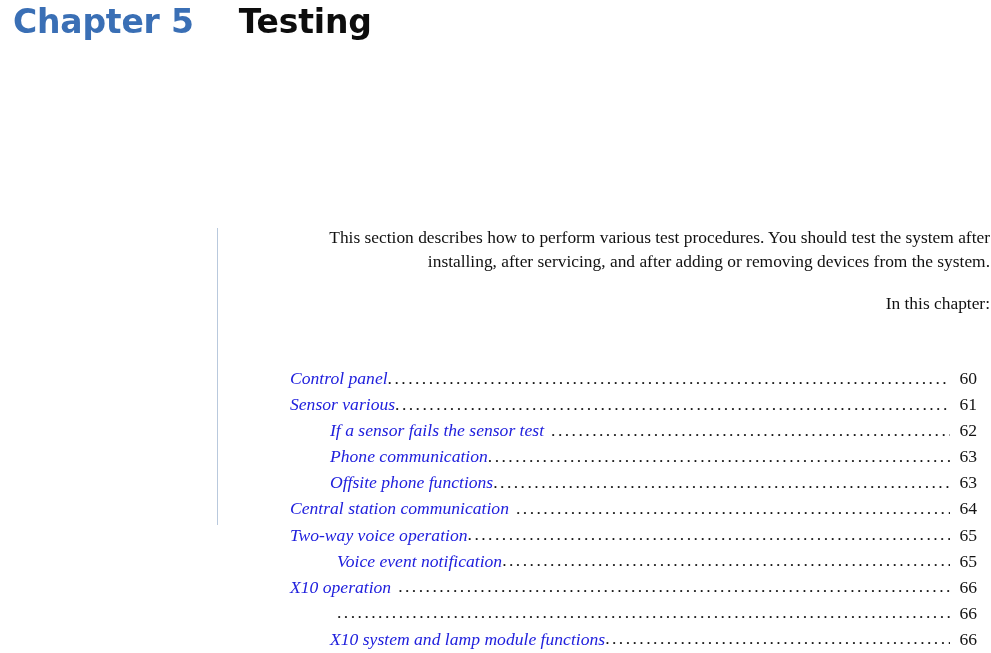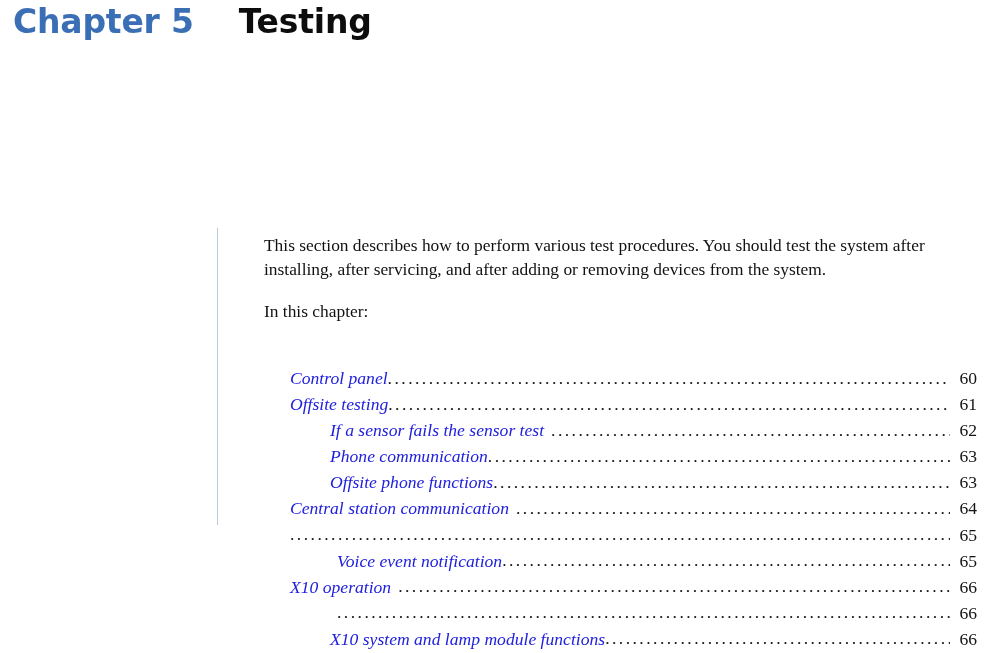--- a/index.html
+++ b/index.html
@@ -53,25 +53,25 @@
   }
 
   
   .body-block {
     position: absolute;
     left: 256px;
     top: 226px;
     width: 734px;
   }
   .body-para {
-    margin: 8px;
+    margin: 0;
     font-size: 17.4px;
     line-height: 23.5px;
     color: #111111;
-    text-align: left;
+    text-align: right;
   }
   .body-para.second {
     margin-top: 19px;
   }
 
   
   .toc {
     position: absolute;
     left: 290px;
     top: 357px;
@@ -144,21 +144,21 @@
 </div>
 
 <div class="toc" id="toc-list">
     <div class="toc-entry level-1">
       <span class="toc-text">Control panel</span>
       <span class="toc-gap"></span>
       <span class="toc-leader"></span>
       <span class="toc-page">60</span>
     </div>
     <div class="toc-entry level-1">
-      <span class="toc-text">Offsite testing</span>
+      <span class="toc-text">Sensor various</span>
       <span class="toc-gap"></span>
       <span class="toc-leader"></span>
       <span class="toc-page">61</span>
     </div>
     <div class="toc-entry level-2 spaced-leader">
       <span class="toc-text">If a sensor fails the sensor test</span>
       <span class="toc-gap"></span>
       <span class="toc-leader"></span>
       <span class="toc-page">62</span>
     </div>
@@ -174,20 +174,21 @@
       <span class="toc-leader"></span>
       <span class="toc-page">63</span>
     </div>
     <div class="toc-entry level-1 spaced-leader">
       <span class="toc-text">Central station communication</span>
       <span class="toc-gap"></span>
       <span class="toc-leader"></span>
       <span class="toc-page">64</span>
     </div>
     <div class="toc-entry level-1">
+      <span class="toc-text">Two-way voice operation</span>
       <span class="toc-gap"></span>
       <span class="toc-leader"></span>
       <span class="toc-page">65</span>
     </div>
     <div class="toc-entry level-2 extra-indent">
       <span class="toc-text">Voice event notification</span>
       <span class="toc-gap"></span>
       <span class="toc-leader"></span>
       <span class="toc-page">65</span>
     </div>

